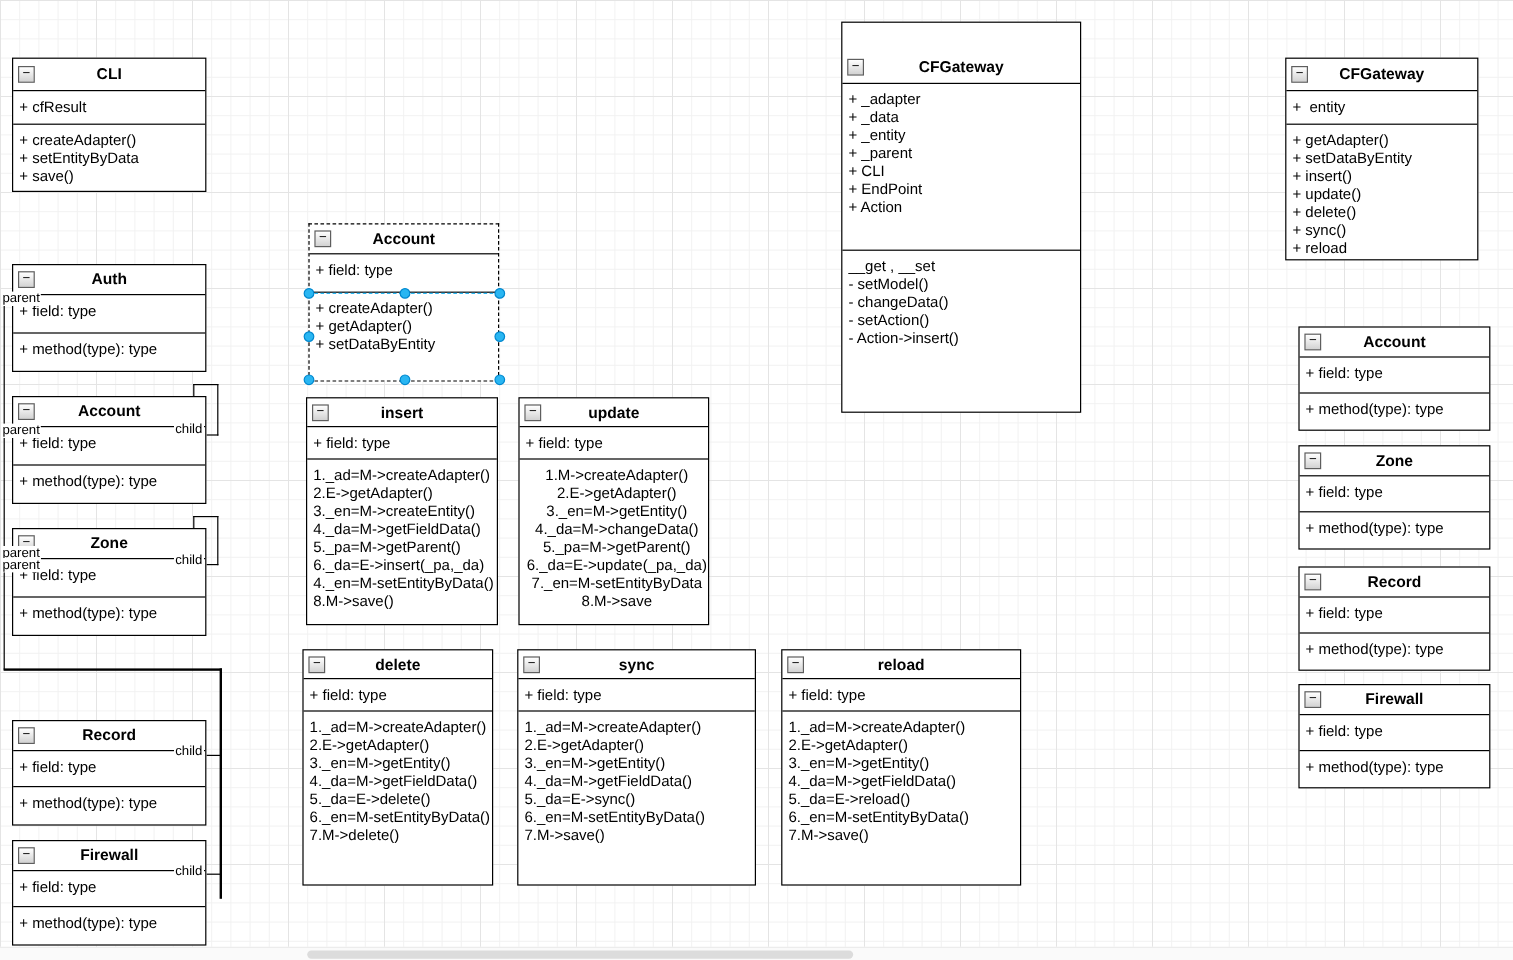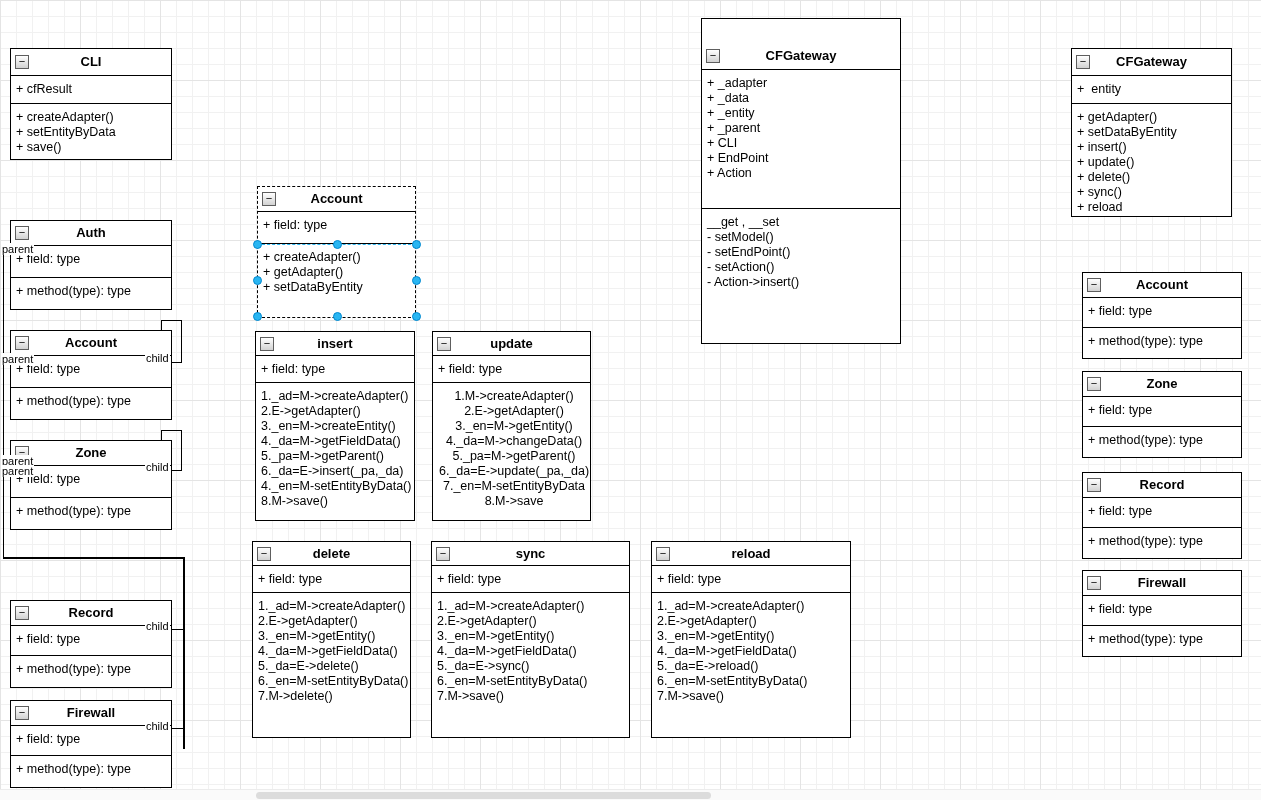--- a/index.html
+++ b/index.html
@@ -276,21 +276,21 @@
         <div class="line">+ _data</div>
         <div class="line">+ _entity</div>
         <div class="line">+ _parent</div>
         <div class="line">+ CLI</div>
         <div class="line">+ EndPoint</div>
         <div class="line">+ Action</div>
       </div>
       <div class="section" style="height: 135px;">
         <div class="line">__get , __set</div>
         <div class="line">- setModel()</div>
-        <div class="line">- setEndPoint()</div>
+        <div class="line">- changeData()</div>
         <div class="line">- setAction()</div>
         <div class="line">- Action-&gt;insert()</div>
       </div>
     </div>
     <div class="class-box" style="left: 1071px; top: 48px; width: 161px;">
       <div class="title-bar" style="height: 26px;">
         <div class="collapse-icon" style="top: 6px;">−</div>
         <div class="title-text" style="line-height: 26px;">CFGateway</div>
       </div>
       <div class="section" style="height: 28px;">

